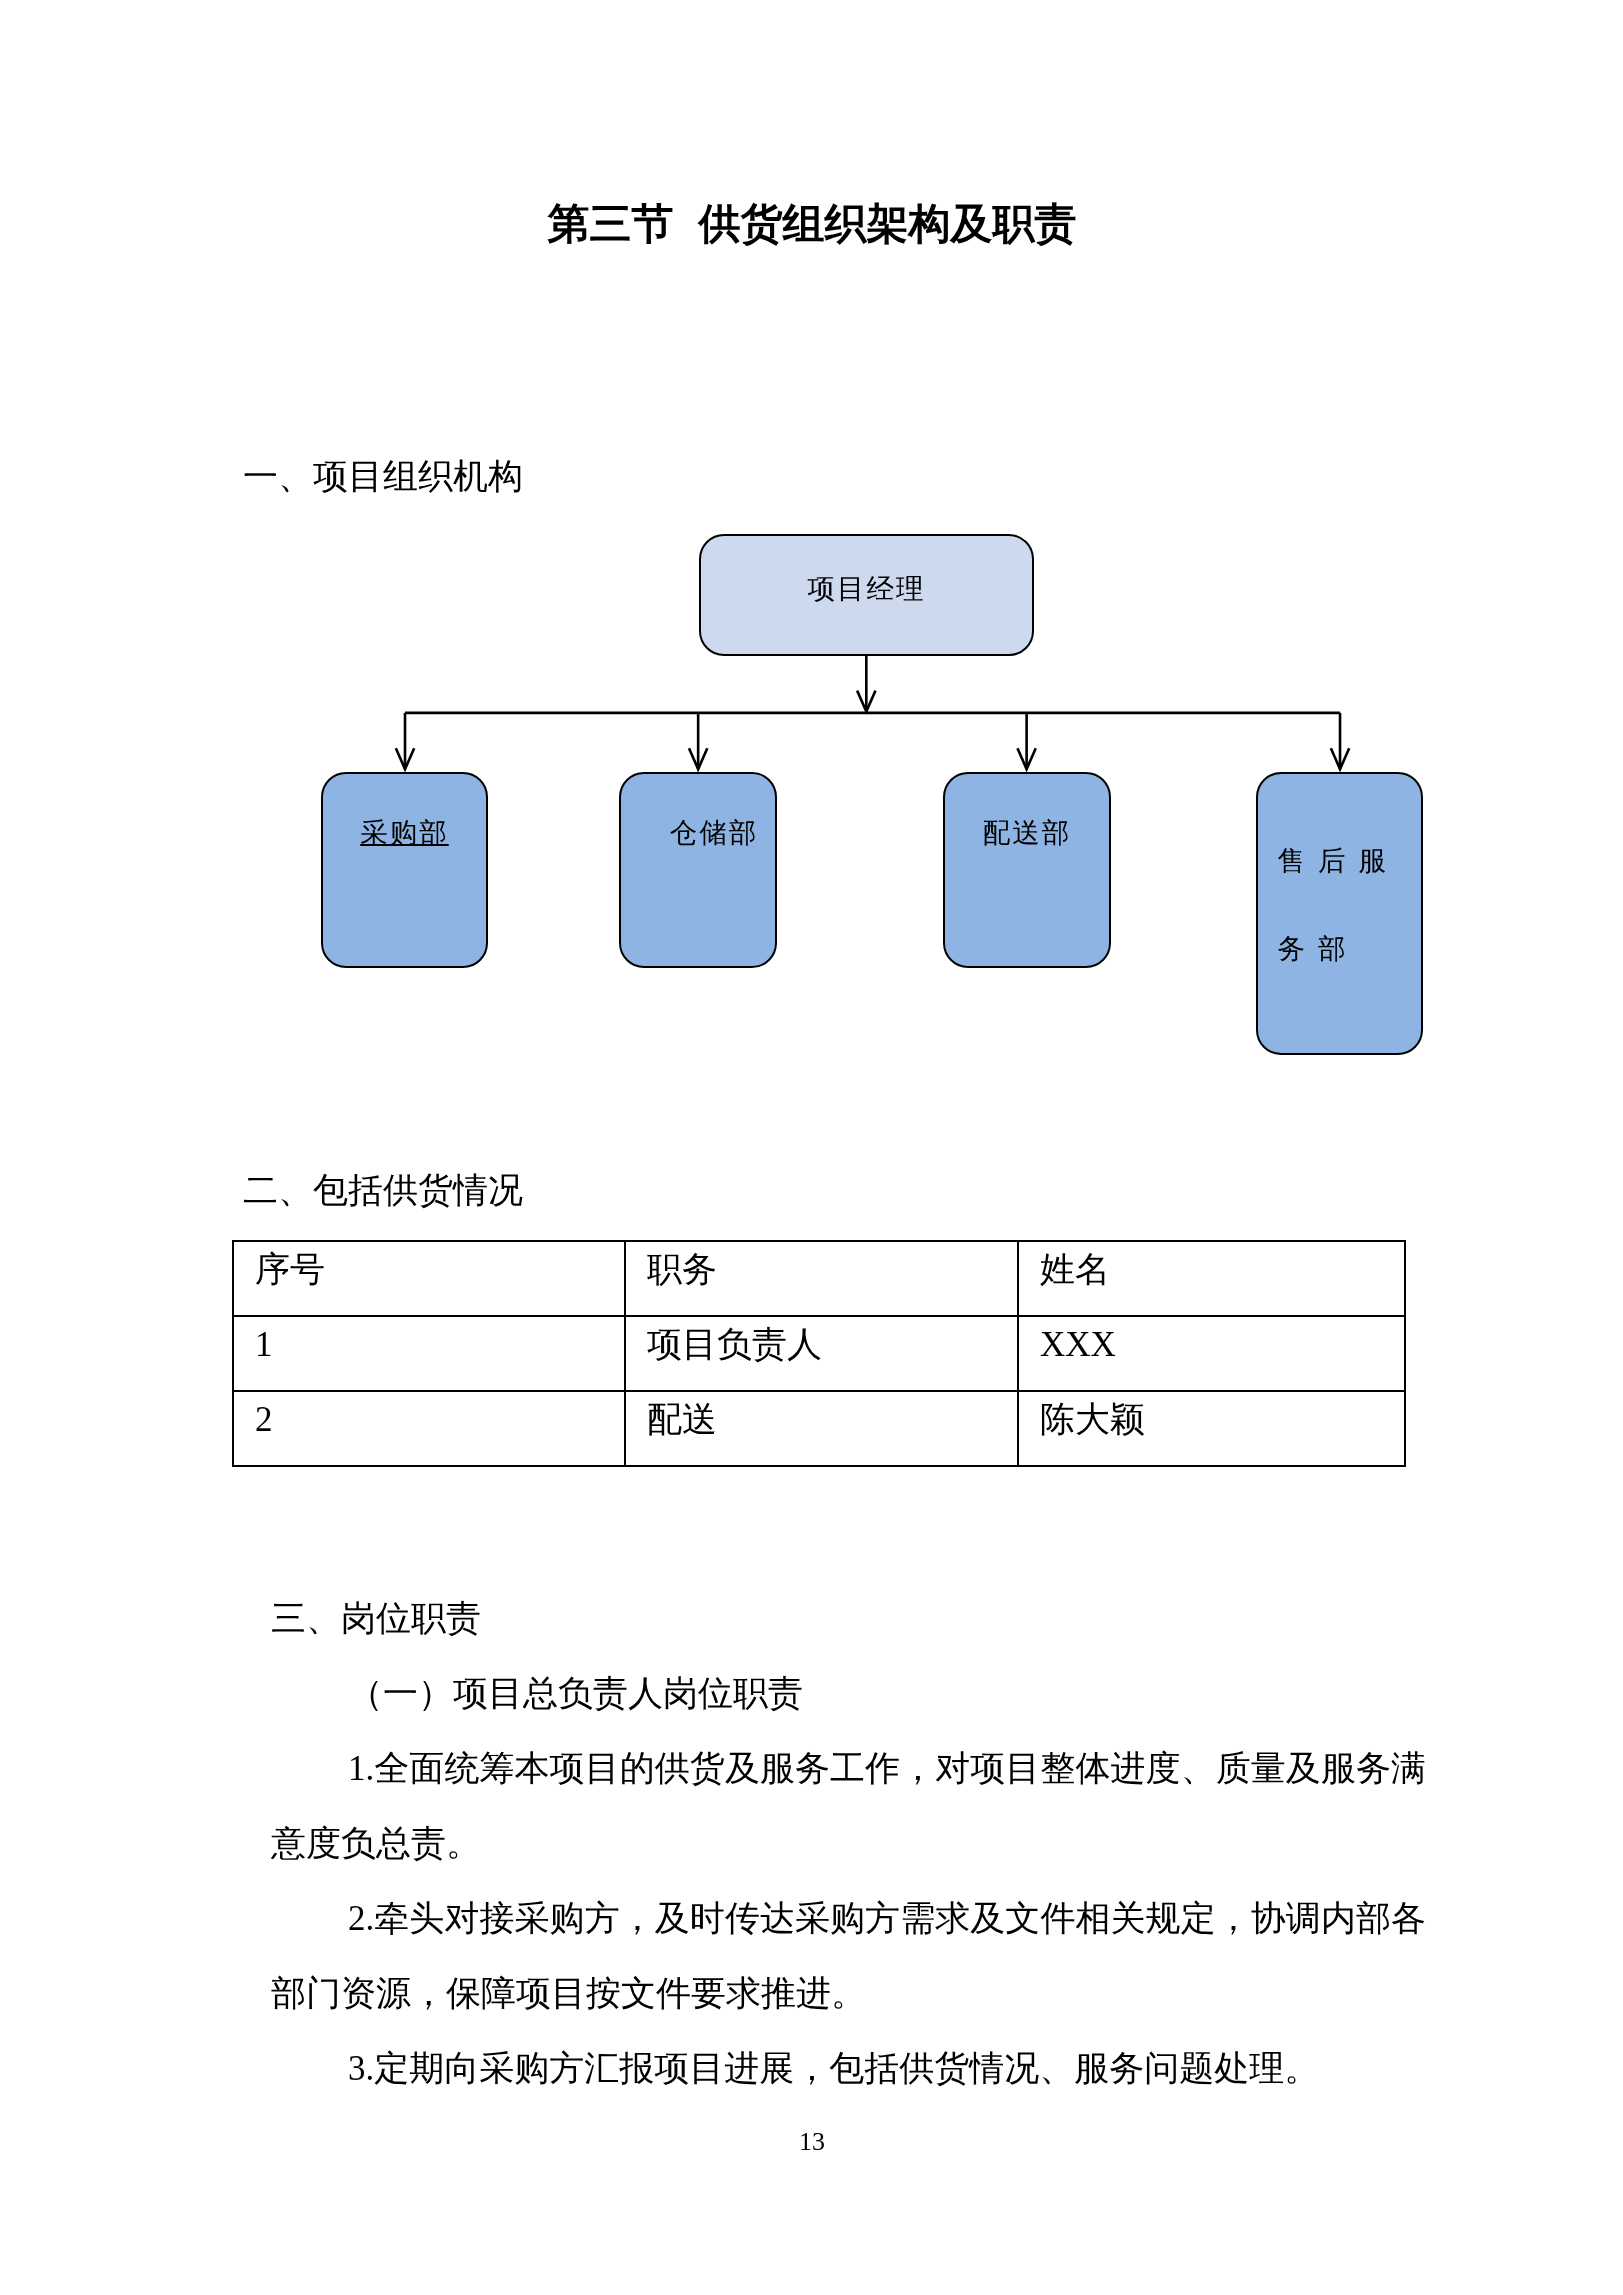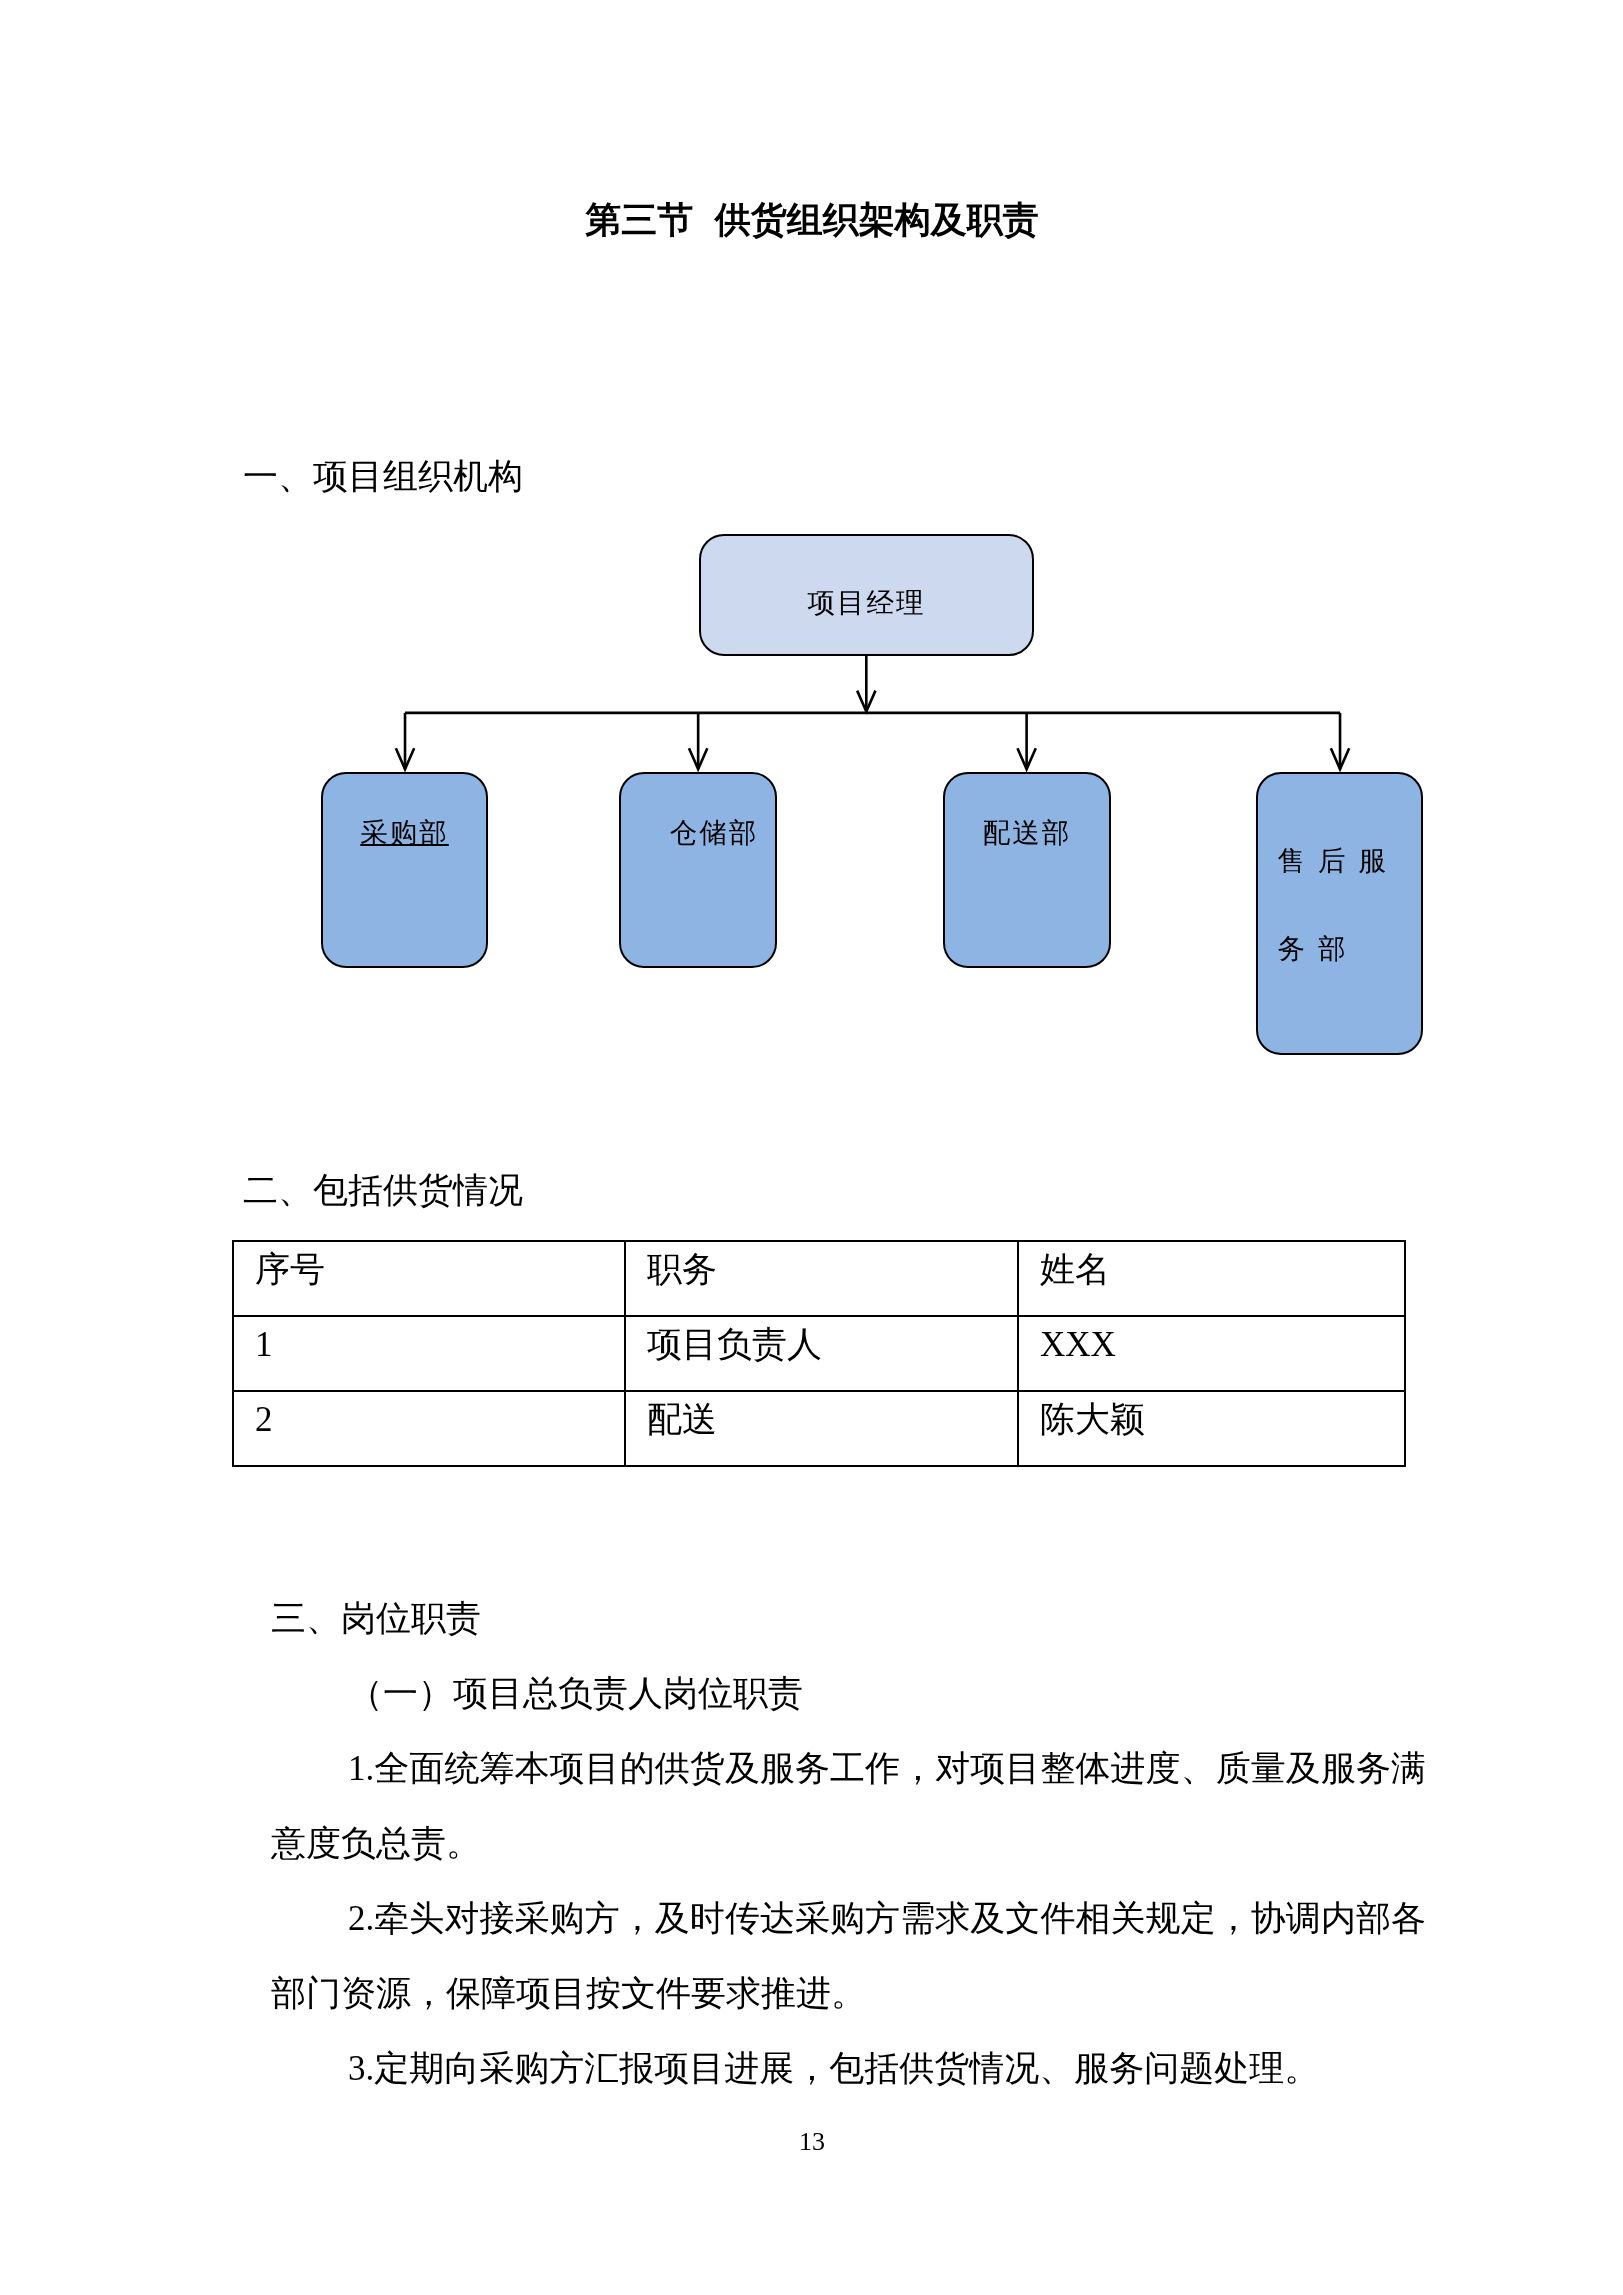--- a/index.html
+++ b/index.html
@@ -7,21 +7,21 @@
     position:relative;
     width:1624px;height:2295px;
     background:#ffffff;
     font-family:"Liberation Serif","DejaVu Serif",serif;
     color:#000;
     overflow:hidden;
   }
   .doc-title{
     position:absolute;top:196px;left:0;width:1624px;
     text-align:center;
-    font-size:36px;font-weight:bold;
+    font-size:42px;font-weight:bold;
     word-spacing:0.35em;
     white-space:nowrap;
   }
   .h-sec{
     position:absolute;left:243px;
     font-size:35px;line-height:1.15;
     white-space:nowrap;
   }
   .h-sec1{top:457px;}
   .h-sec2{top:1171px;}
@@ -31,21 +31,21 @@
   .chart svg{position:absolute;top:0;left:0;}
   .node{
     position:absolute;
     box-sizing:border-box;
     border:2.6px solid #000;
     border-radius:25px;
     font-size:27.5px;
     letter-spacing:2px;
     text-align:center;
   }
-  .node-manager{left:699px;top:24px;width:335px;height:122px;padding-top:49px;}
+  .node-manager{left:699px;top:24px;width:335px;height:122px;padding-top:35px;}
   .node-dept{width:167px;height:196px;padding-top:41px;}
   .node-d1{left:321px;top:262px;text-decoration:underline;}
   .node-d2{left:619px;top:262px;width:158px;padding-left:32px;}
   .node-d3{left:943px;top:262px;width:168px;}
   .node-d4{
     left:1256px;top:262px;height:283px;
     padding:43px 17px 0 19.6px;
     text-align:left;
     letter-spacing:13px;
     line-height:88px;

